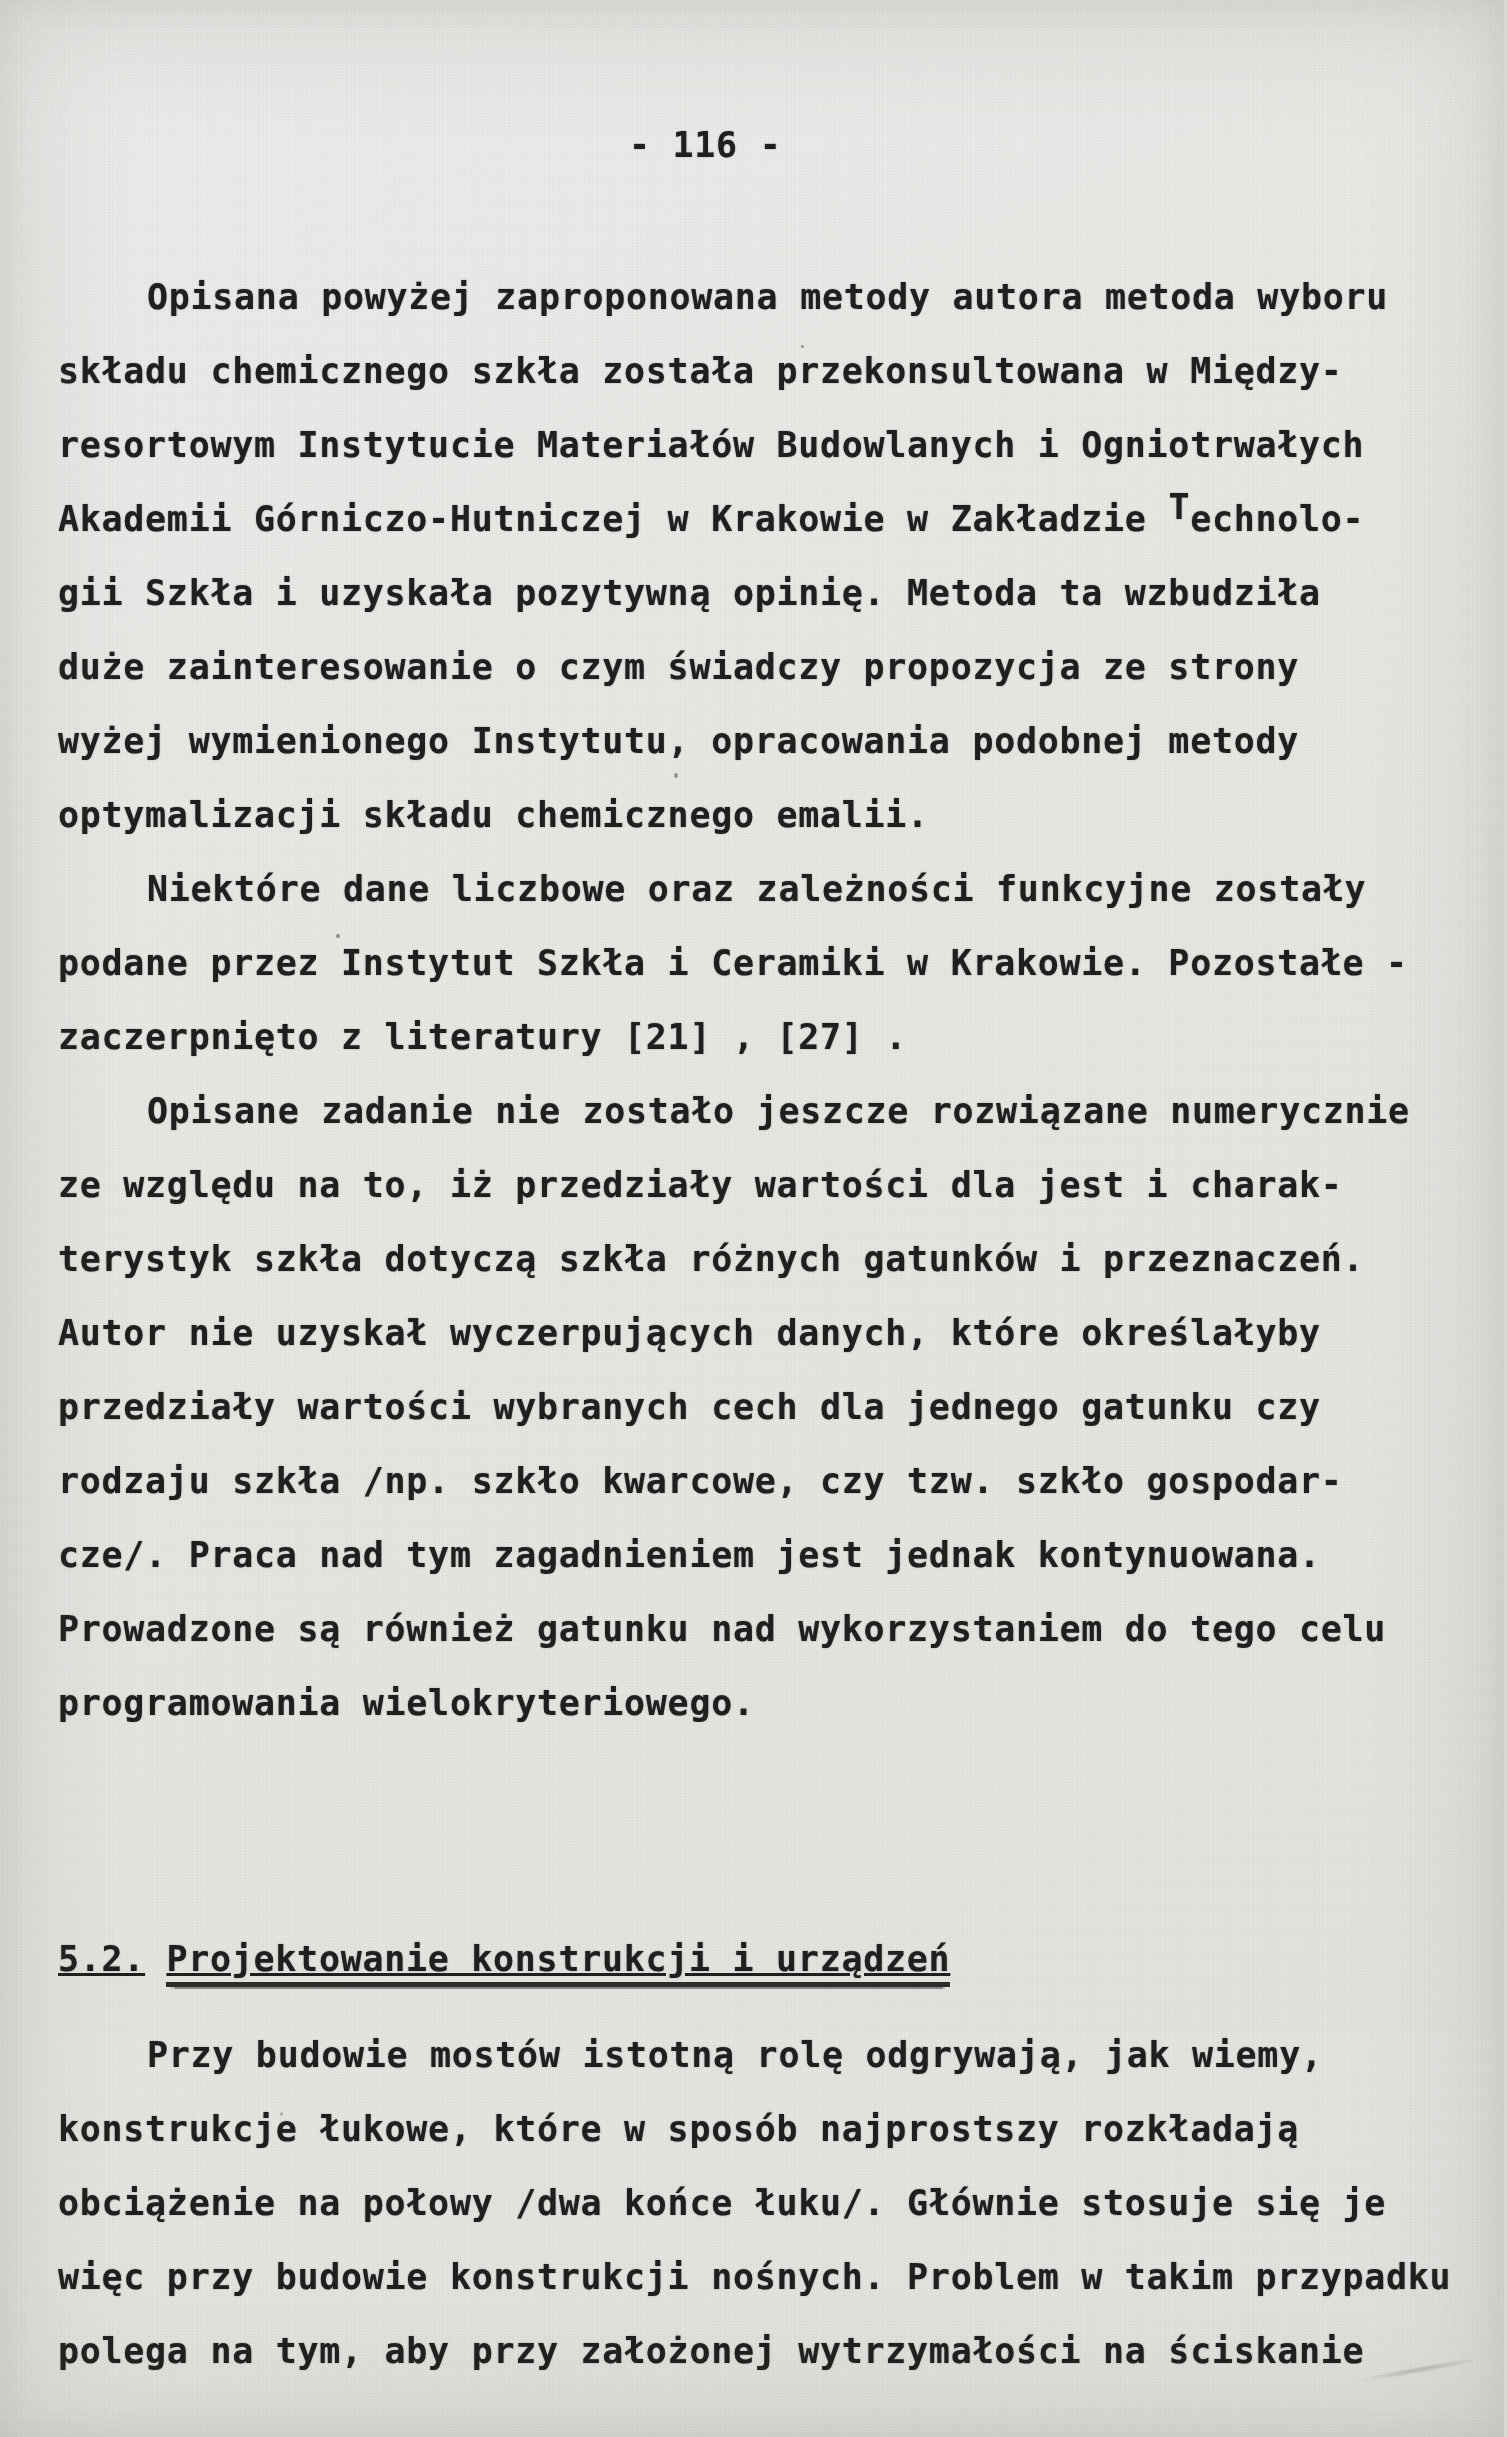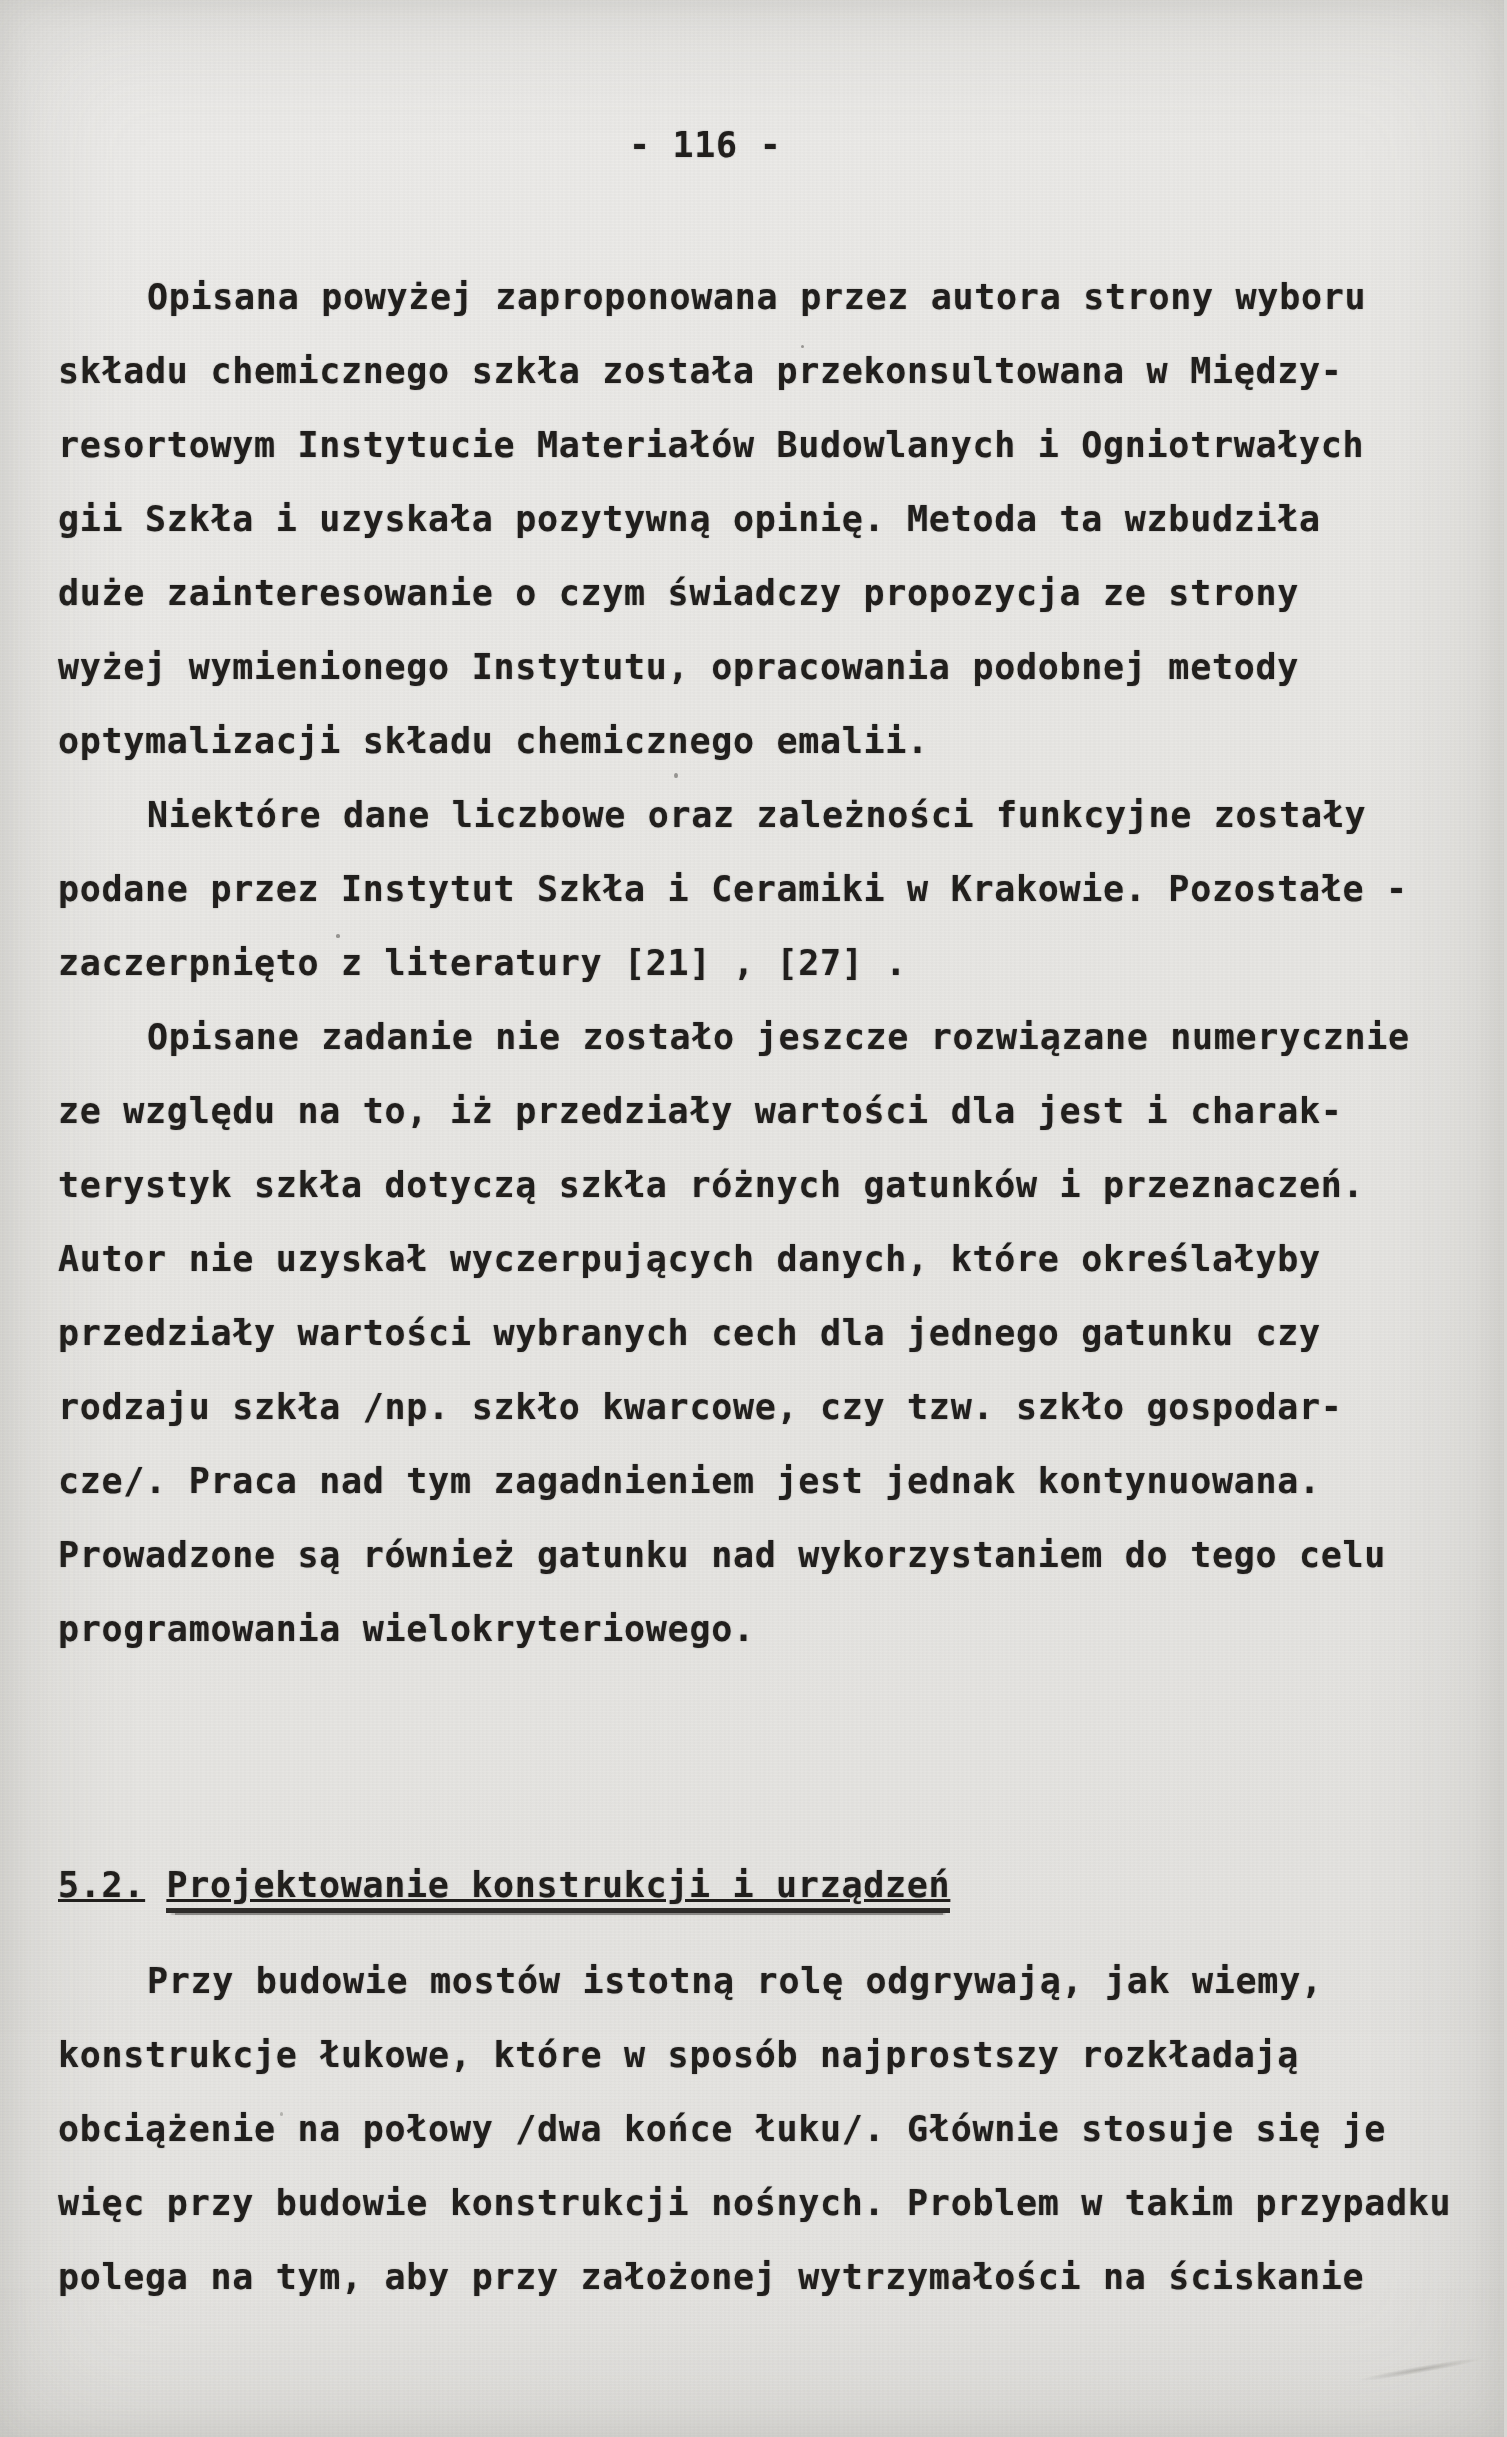--- a/index.html
+++ b/index.html
@@ -84,23 +84,24 @@
 </head>
 <body>
 
 <div class="sheet">
   <div class="grain"></div>
 
   <div class="page-number">- 116 -</div>
 
   <div class="page-body">
       <div class="paragraph">
-        <div class="line indent">Opisana powyżej zaproponowana przez autora strony wyboru</div>
+        <div class="line indent">Opisana powyżej zaproponowana metody autora metoda wyboru</div>
         <div class="line">składu chemicznego szkła została przekonsultowana w Między-</div>
         <div class="line">resortowym Instytucie Materiałów Budowlanych i Ogniotrwałych</div>
+        <div class="line"><span>Akademii Górniczo-Hutniczej w Krakowie w Zakładzie </span><span class="raised">T</span><span>echnolo-</span></div>
         <div class="line">gii Szkła i uzyskała pozytywną opinię. Metoda ta wzbudziła</div>
         <div class="line">duże zainteresowanie o czym świadczy propozycja ze strony</div>
         <div class="line">wyżej wymienionego Instytutu, opracowania podobnej metody</div>
         <div class="line">optymalizacji składu chemicznego emalii.</div>
       </div>
       <div class="paragraph">
         <div class="line indent">Niektóre dane liczbowe oraz zależności funkcyjne zostały</div>
         <div class="line">podane przez Instytut Szkła i Ceramiki w Krakowie. Pozostałe -</div>
         <div class="line">zaczerpnięto z literatury [21] , [27] .</div>
       </div>

